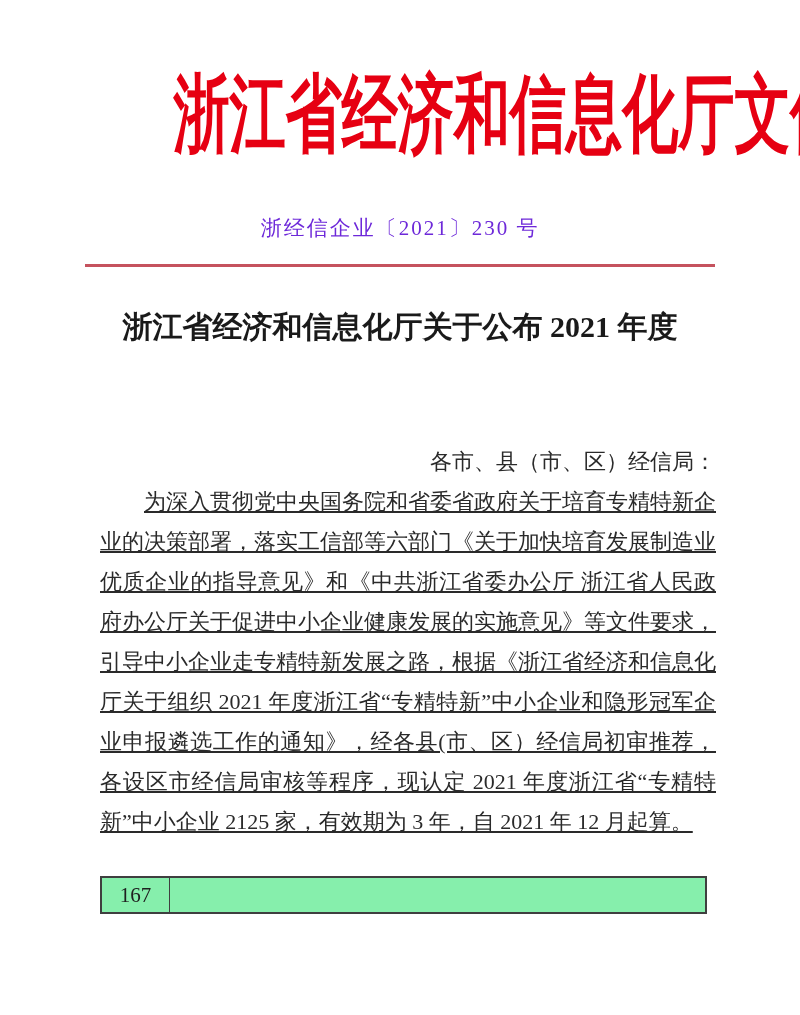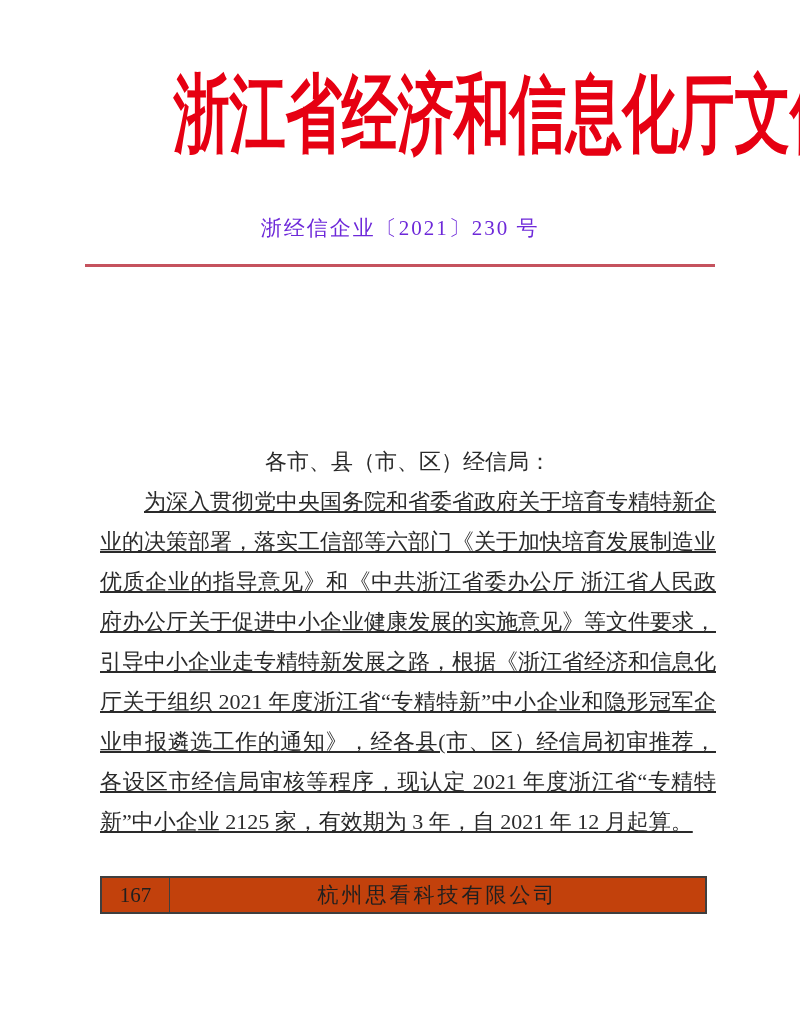--- a/index.html
+++ b/index.html
@@ -65,35 +65,35 @@
   }
 
   
   .body-text {
     position: absolute; top: 442px; left: 100px;
     width: 616px;
     font-size: 22px;
     line-height: 40px;
     color: #2a2a2a;
   }
-  .salutation { text-align: center; }
+  .salutation { text-align: right; }
   .paragraph {
     text-indent: 2em;
     text-align: justify;
     text-decoration: underline;
   }
 
   
   .company-table {
     position: absolute; top: 876px; left: 100px;
     width: 607px; height: 38px;
     border: 2px solid #3f3f3f;
     display: flex;
     align-items: stretch;
-    background: #c2410c;
+    background: #86efac;
   }
   .cell-index {
     width: 68px;
     border-right: 1px solid #3f3f3f;
     display: flex; align-items: center; justify-content: center;
     font-size: 21px;
     color: #1f1f1f;
   }
   .cell-company {
     flex: 1;
@@ -110,25 +110,25 @@
 
   <div class="header-title">
     <span class="stretch">浙江省经济和信息化厅文件</span>
   </div>
 
   <div class="doc-number">浙经信企业〔2021〕230 号</div>
 
   <div class="red-divider"></div>
 
   <div class="notice-title">
+    <div>浙江省经济和信息化厅关于公布 2021 年度</div>
   </div>
 
   <div class="body-text">
     <div class="salutation">各市、县（市、区）经信局：</div>
     <div class="paragraph">为深入贯彻党中央国务院和省委省政府关于培育专精特新企业的决策部署，落实工信部等六部门《关于加快培育发展制造业优质企业的指导意见》和《中共浙江省委办公厅 浙江省人民政府办公厅关于促进中小企业健康发展的实施意见》等文件要求，引导中小企业走专精特新发展之路，根据《浙江省经济和信息化厅关于组织 2021 年度浙江省“专精特新”中小企业和隐形冠军企业申报遴选工作的通知》，经各县(市、区）经信局初审推荐，各设区市经信局审核等程序，现认定 2021 年度浙江省“专精特新”中小企业 2125 家，有效期为 3 年，自 2021 年 12 月起算。</div>
   </div>
 
   <div class="company-table">
     <div class="cell-index">167</div>
-    <div class="cell-company">杭州思看科技有限公司</div>
   </div>
 
 </div>
 
 </body></html>

